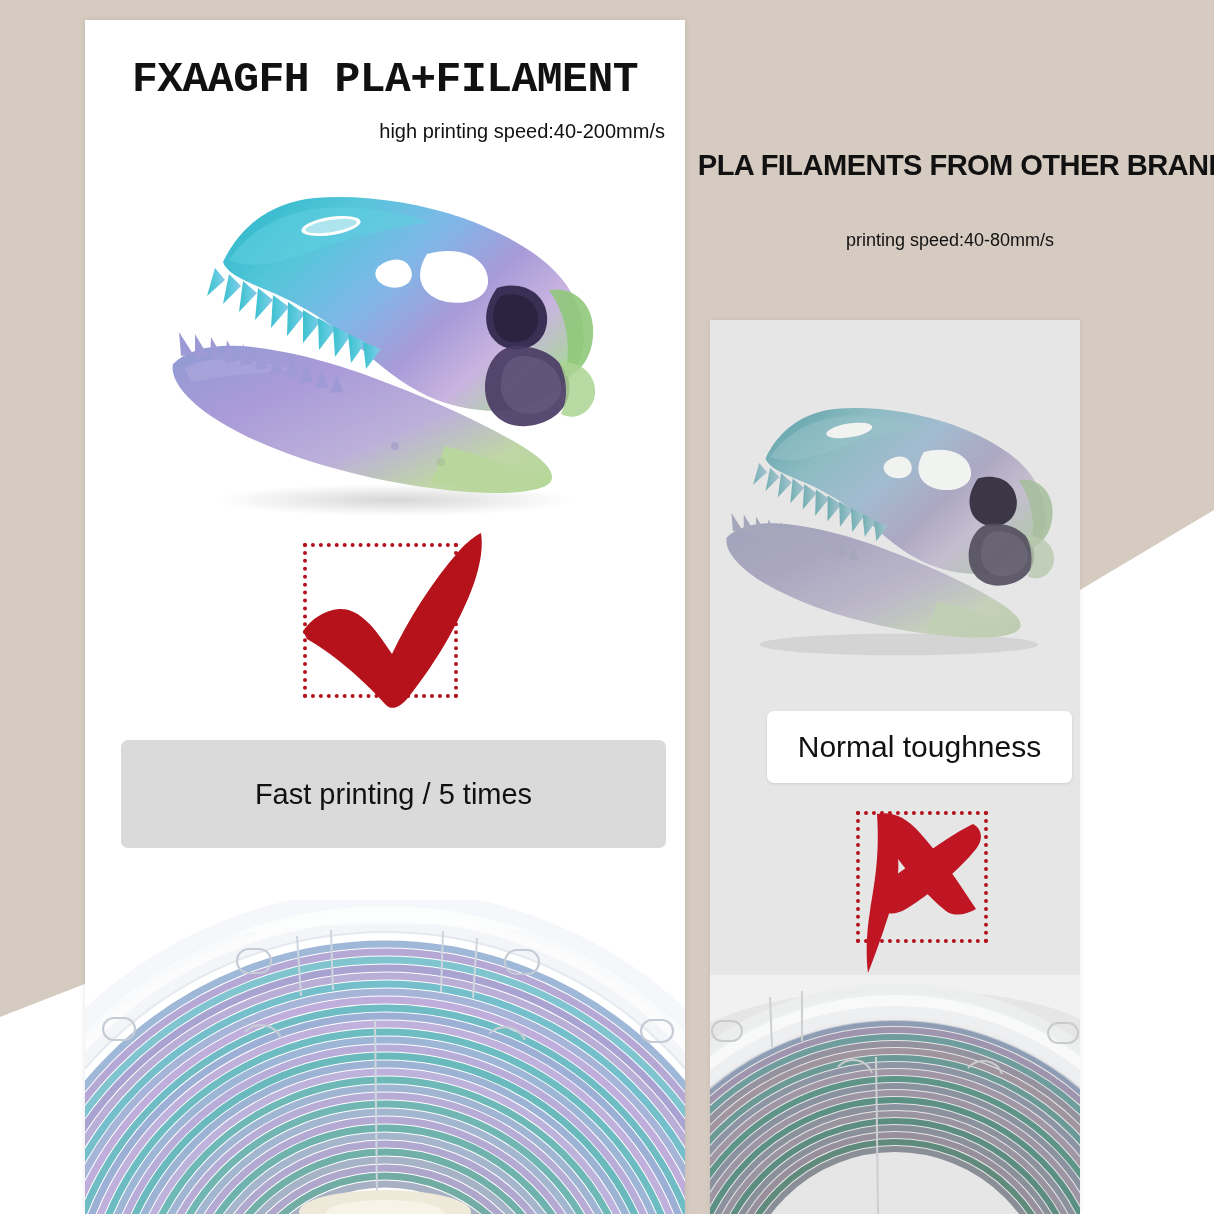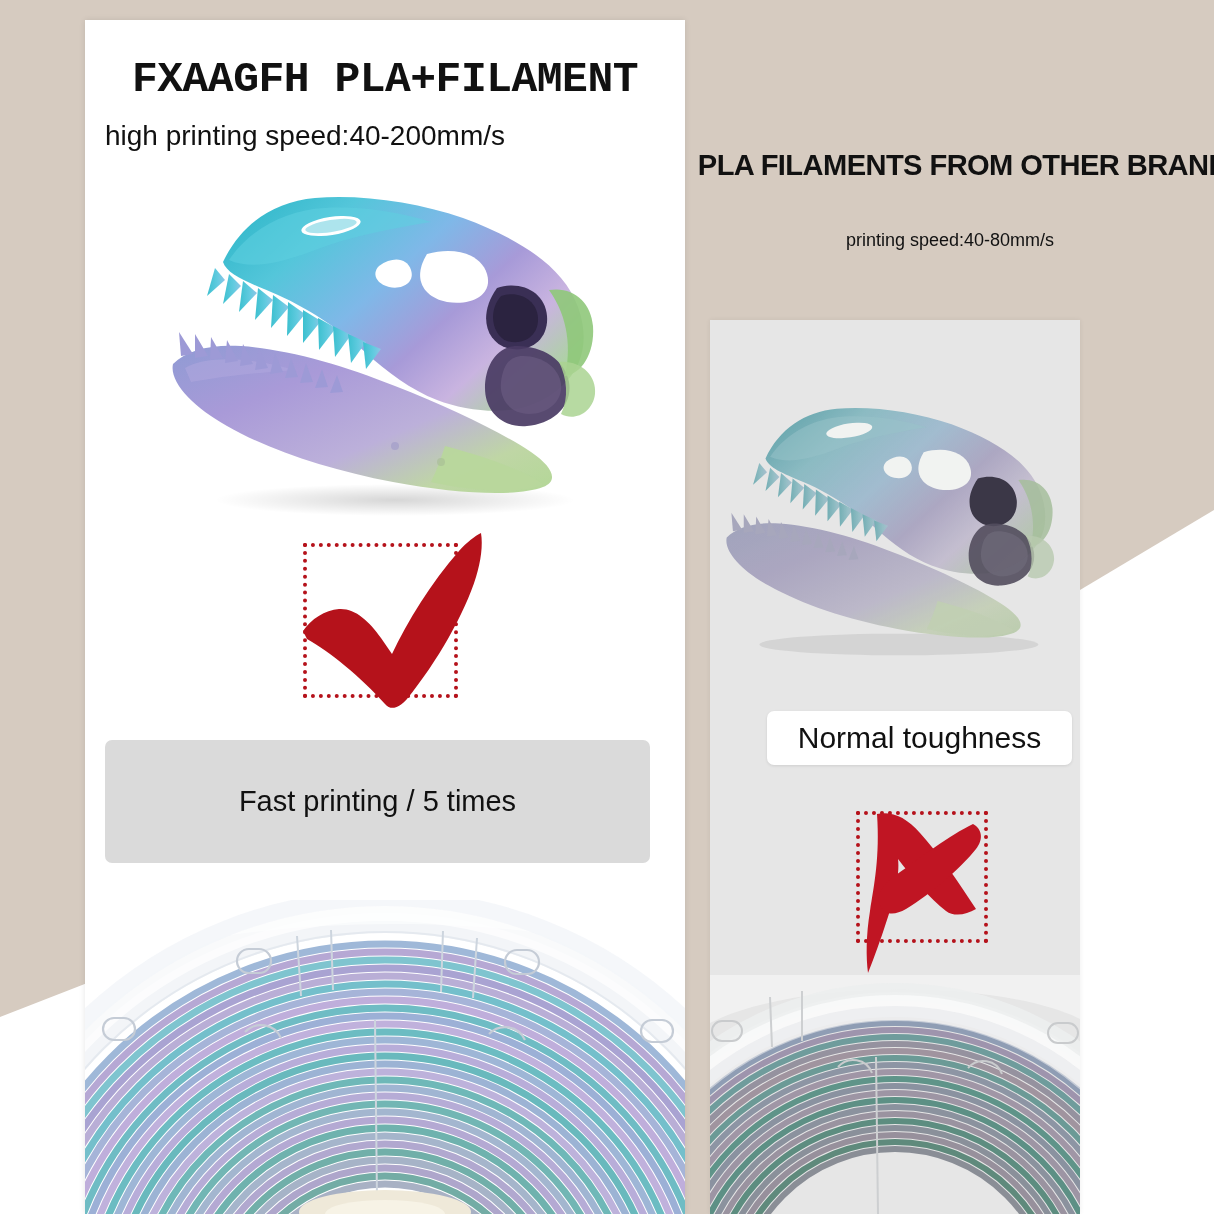--- a/index.html
+++ b/index.html
@@ -42,21 +42,21 @@
   .title-main{
     position:absolute;left:20px;top:35px;width:560px;
     text-align:center;
     font-size:43px;font-weight:bold;color:#111;
     letter-spacing:-0.5px;
     font-family:Liberation Mono, monospace;
     white-space:nowrap;
   }
   .subtitle-main{
     position:absolute;left:20px;top:100px;width:560px;
-    text-align:left;font-size:28px;color:#111;
+    text-align:right;font-size:20px;color:#111;
   }
 
   
   .skull-wrap{position:absolute;}
   .skull-wrap svg{display:block;width:100%;height:100%;}
 
   
   .badge{position:absolute;}
   .dotted-box{
     position:absolute;left:0;top:0;
@@ -243,21 +243,21 @@
                  C 112 97, 136 58, 164 26
                  C 172 17, 180 11, 186 8
                  C 188 20, 186 36, 181 52
                  C 170 88, 142 137, 112 174
                  C 104 183, 96 186, 90 179
                  C 66 152, 34 126, 12 114
                  Z" fill="#b5121b"></path>
       </svg>
     </div>
 
-    <div class="cap-grey" style="left:20px;top:720px;width:545px;height:123px;font-size:29px;">
+    <div class="cap-grey" style="left:36px;top:720px;width:545px;height:108px;font-size:29px;">
       <div>
         <div>Fast printing / 5 times</div>
       </div>
     </div>
 
     <div class="spool" style="left:0px;top:880px;width:600px;height:314px;">
       <svg width="600" height="314" viewBox="0 0 600 314" xmlns="http://www.w3.org/2000/svg">
         <defs>
           <clipPath id="clipSpoolL">
               <rect x="0" y="0" width="600" height="314"></rect>
@@ -427,21 +427,21 @@
           <path d="M140 228 L 146 208 L 153 227 Z"></path>
           <path d="M155 233 L 161 213 L 168 232 Z"></path>
           <path d="M170 238 L 177 219 L 183 237 Z"></path>
           <path d="M185 243 L 192 225 L 198 242 Z"></path>
         </g>
         <path d="M300 296 C 338 306, 378 320, 398 334 C 382 344, 330 342, 286 332
                  C 292 320, 296 308, 300 296 Z" fill="#b6ce9e" opacity=".9"></path>
       </svg>
     </div>
 
-    <div class="cap-white" style="left:57px;top:391px;width:305px;height:54px;font-size:30px;">
+    <div class="cap-white" style="left:57px;top:391px;width:305px;height:72px;font-size:30px;">
       <span>Normal toughness</span>
     </div>
 
     <div class="badge" style="left:140px;top:485px;width:150px;height:160px;">
       <div class="dotted-box" style="width:132px;height:132px;left:6px;top:6px;"></div>
       <svg width="160" height="175" viewBox="0 0 160 175">
 
         <path d="M27 9 C 42 6, 56 12, 70 28
                  C 86 46, 104 70, 118 92
                  L 126 104

